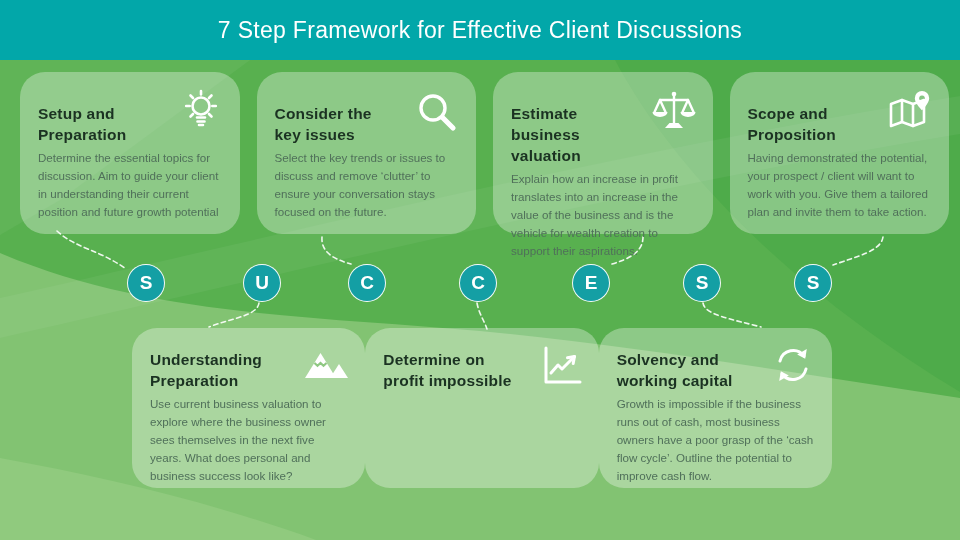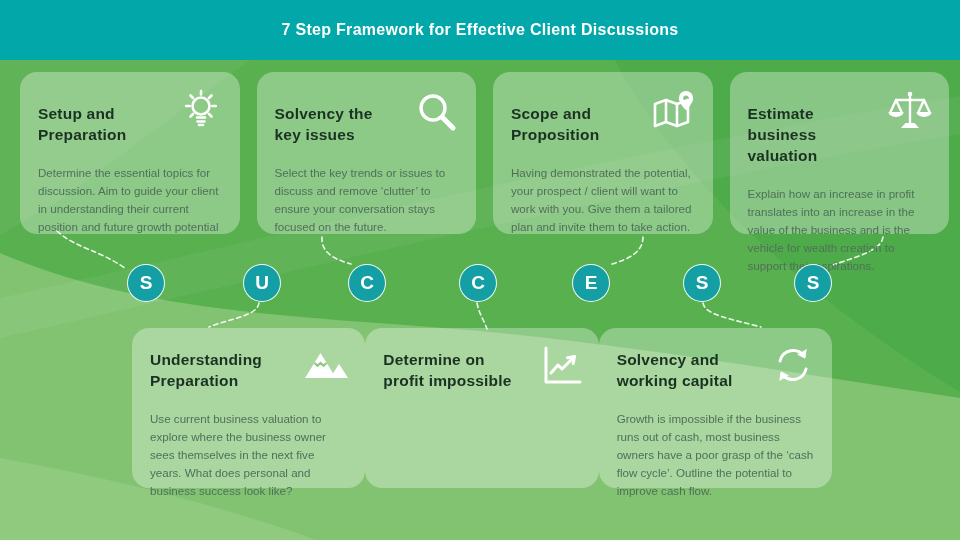--- a/index.html
+++ b/index.html
@@ -1,30 +1,30 @@
 <!DOCTYPE html>
 <html><head>
 <meta charset="utf-8">
 <style>
   html,body{margin:0;padding:0;background:#333;}
   .stage{position:relative;width:960px;height:540px;overflow:hidden;
          font-family:"Liberation Sans",sans-serif;background:#82C372;}
   .bg{position:absolute;inset:0;width:100%;height:100%;display:block;}
   .header{position:absolute;top:0;left:0;right:0;height:60px;background:#02A7A9;
           display:flex;align-items:center;justify-content:center;}
-  .header h1{margin:0;color:#fff;font-size:16px;font-weight:bold;letter-spacing:.3px;}
+  .header h1{margin:0;color:#fff;font-size:23px;font-weight:normal;letter-spacing:.3px;}
   .row-top{position:absolute;left:20px;top:72px;width:929px;height:162px;display:flex;gap:17px;}
   .row-bottom{position:absolute;left:132px;top:328px;width:700px;height:160px;display:flex;gap:0;}
-  .card{position:relative;flex:1;background:rgba(255,255,255,0.32);border-radius:17px;
+  .card{position:relative;flex:1;background:rgba(255,255,255,0.32);border-radius:25px;
         padding:32px 17px 0 18px;box-sizing:border-box;}
   .row-bottom .card{padding-top:22px;}
   .card h2{margin:0;font-size:15.5px;line-height:1.35;color:#1B3222;letter-spacing:.2px;
            font-weight:bold;padding-right:52px;}
   .row-bottom .card h2{padding-right:56px;}
-  .card p{margin:18px 0 0;font-size:11.6px;line-height:1.55;color:#50705A;letter-spacing:0;}
+  .card p{margin:3px 0 0;font-size:11.6px;line-height:1.55;color:#50705A;letter-spacing:0;}
   .icon{position:absolute;top:16px;right:15px;width:48px;height:48px;}
   .row-bottom .icon{top:13px;}
   .circle{position:absolute;top:264px;width:38px;height:38px;border-radius:50%;background:#149FA4;
           border:1.5px solid rgba(255,255,255,.95);box-sizing:border-box;display:flex;
           align-items:center;justify-content:center;color:#fff;font-size:19px;font-weight:bold;}
   .c1{left:127px}.c2{left:243px}.c3{left:348px}.c4{left:459px}.c5{left:572px}.c6{left:683px}.c7{left:794px}
   .footer{position:absolute;left:15px;top:539px;color:rgba(255,255,255,.8);
           font-size:11px;letter-spacing:.4px;}
 </style>
 </head>
@@ -69,54 +69,54 @@
       <p>Determine the essential topics for discussion. Aim to guide your client in understanding their current position and future growth potential</p>
     </div>
 
     <div class="card">
       <svg class="icon" viewBox="0 0 48 48">
         <g fill="none" stroke="#fff" stroke-linecap="round">
           <circle cx="20" cy="20" r="12" stroke-width="3.4"></circle>
           <path d="M29.5,29.5 L40,40" stroke-width="5.2"></path>
         </g>
       </svg>
-      <h2><span>Solvency the</span><br>
+      <h2><span>Consider the</span><br>
         <span>key issues</span></h2>
       <p>Select the key trends or issues to discuss and remove ‘clutter’ to ensure your conversation stays focused on the future.</p>
-    </div>
-
-    <div class="card">
-      <svg class="icon" viewBox="0 0 48 48">
-        <g fill="none" stroke="#fff" stroke-width="2.6" stroke-linejoin="round" stroke-linecap="round">
-          <path d="M5,16 L16,12 L27,16 L38,12 V34 L27,38 L16,34 L5,38 Z"></path>
-          <path d="M16,12 V34 M27,16 V38"></path>
-        </g>
-        <path fill-rule="evenodd" fill="#fff" d="M36,3 a7.2,7.2 0 0 1 7.2,7.2 c0,5 -7.2,12 -7.2,12 s-7.2,-7 -7.2,-12 A7.2,7.2 0 0 1 36,3 Z M36,7.4 a2.9,2.9 0 1 0 0.01,0 Z"></path>
-      </svg>
-      <h2><span>Scope and</span><br>
-        <span>Proposition</span></h2>
-      <p>Having demonstrated the potential, your prospect / client will want to work with you. Give them a tailored plan and invite them to take action.</p>
     </div>
 
     <div class="card">
       <svg class="icon" viewBox="0 0 48 48">
         <g fill="none" stroke="#fff" stroke-width="2.4" stroke-linecap="round">
           <path d="M24,7 V36"></path>
           <path d="M10,12 H38"></path>
           <path d="M10,12 L4.5,24 M10,12 L15.5,24"></path>
           <path d="M38,12 L32.5,24 M38,12 L43.5,24"></path>
         </g>
         <path d="M2.5,24 a7.5,5 0 0 0 15,0 Z" fill="#fff"></path>
         <path d="M30.5,24 a7.5,5 0 0 0 15,0 Z" fill="#fff"></path>
         <path d="M15,40 h18 l-4.5,-5 h-9 Z" fill="#fff"></path>
         <circle cx="24" cy="6" r="2.3" fill="#fff"></circle>
       </svg>
       <h2><span>Estimate</span><br>
         <span>business valuation</span></h2>
       <p>Explain how an increase in profit translates into an increase in the value of the business and is the vehicle for wealth creation to support their aspirations.</p>
+    </div>
+
+    <div class="card">
+      <svg class="icon" viewBox="0 0 48 48">
+        <g fill="none" stroke="#fff" stroke-width="2.6" stroke-linejoin="round" stroke-linecap="round">
+          <path d="M5,16 L16,12 L27,16 L38,12 V34 L27,38 L16,34 L5,38 Z"></path>
+          <path d="M16,12 V34 M27,16 V38"></path>
+        </g>
+        <path fill-rule="evenodd" fill="#fff" d="M36,3 a7.2,7.2 0 0 1 7.2,7.2 c0,5 -7.2,12 -7.2,12 s-7.2,-7 -7.2,-12 A7.2,7.2 0 0 1 36,3 Z M36,7.4 a2.9,2.9 0 1 0 0.01,0 Z"></path>
+      </svg>
+      <h2><span>Scope and</span><br>
+        <span>Proposition</span></h2>
+      <p>Having demonstrated the potential, your prospect / client will want to work with you. Give them a tailored plan and invite them to take action.</p>
     </div>
   </div>
 
   <div class="circle c1">
       <span>S</span>
     </div>
   <div class="circle c2">
       <span>U</span>
     </div>
   <div class="circle c3">

